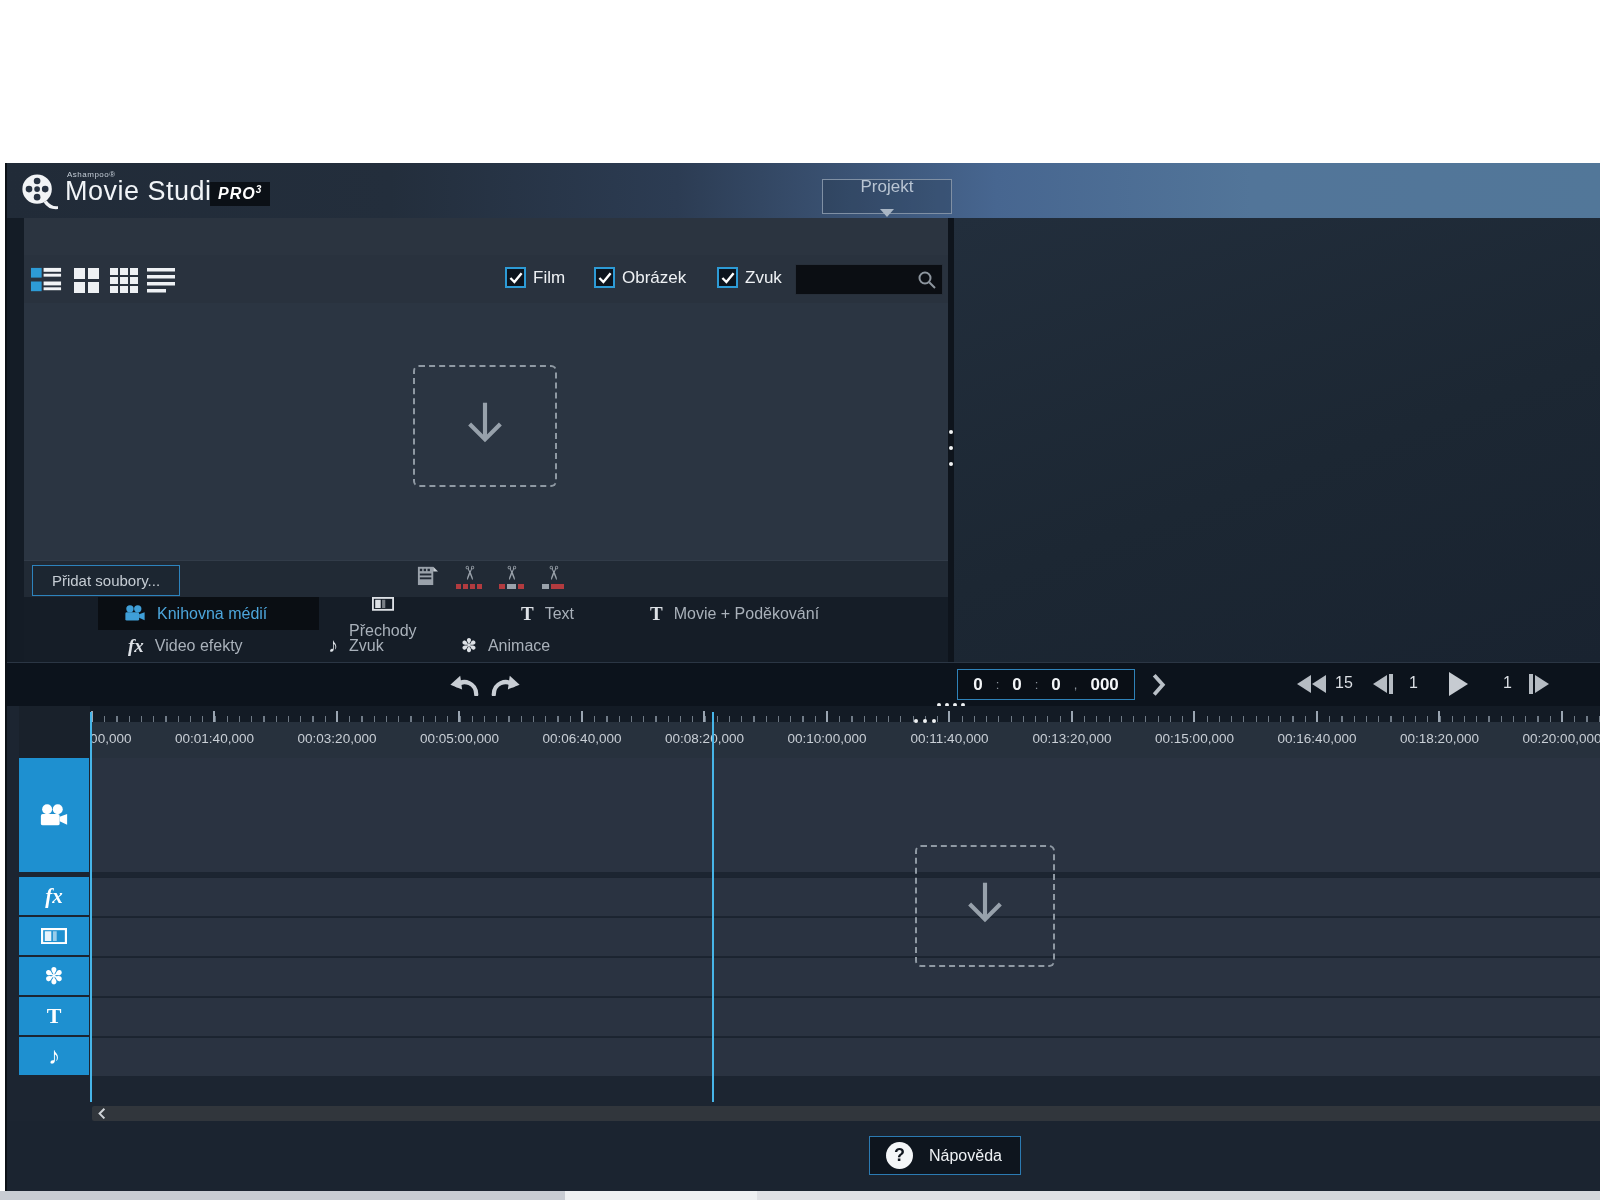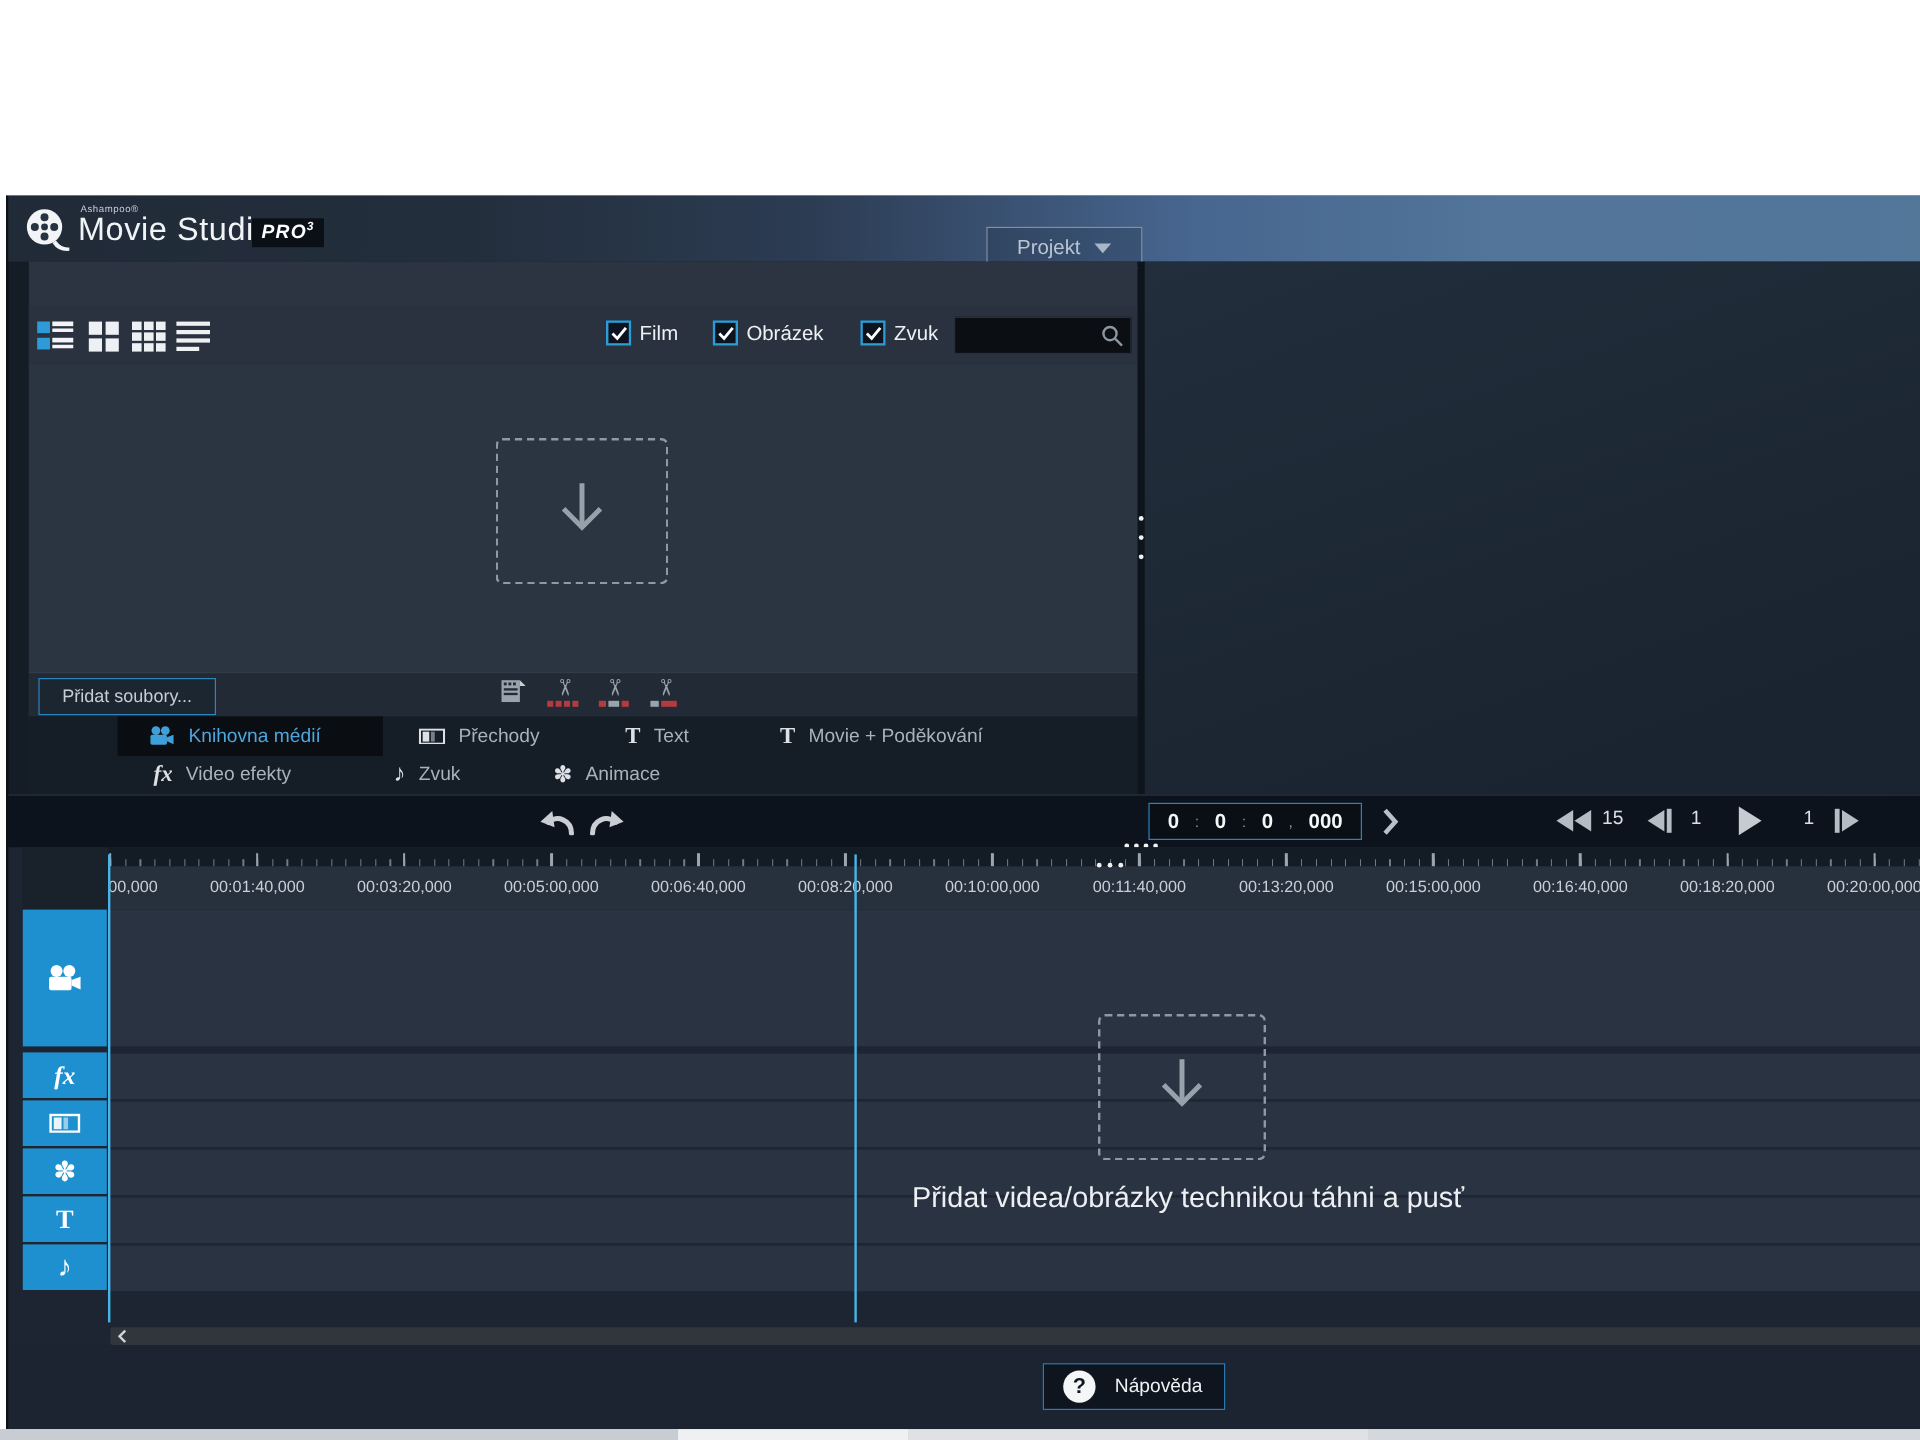--- a/index.html
+++ b/index.html
@@ -10,23 +10,23 @@
   #window{left:5px;top:163px;width:1595px;height:1028px;background:#141c26;border-left:2px solid #0c1117;}
   
   #titlebar{left:0;top:0;width:100%;height:55px;
     background:linear-gradient(90deg,#212b38 0%,#232e3c 24%,#2c3c53 42%,#476690 62%,#527599 78%,#527799 100%);}
   #logo-reel{left:13px;top:9px;width:38px;height:38px;}
   #brand-small{left:60px;top:7px;font-size:8px;color:#c4cdd7;letter-spacing:.5px;}
   #app-title{left:58px;top:13px;font-size:27px;font-weight:300;color:#f1f4f7;letter-spacing:.5px;}
   #pro-badge{left:203px;top:19px;background:#0b1016;color:#fff;font-style:italic;font-weight:bold;
     font-size:16px;padding:2px 8px 3px 8px;letter-spacing:1px;}
   #pro-badge sup{font-size:10px;}
-  #project-button{left:815px;top:26px;width:128px;height:33px;border:1px solid #8090a4;
+  #project-button{left:815px;top:16px;width:128px;height:33px;border:1px solid #8090a4;
     background:rgba(18,26,38,.18);color:#b9c5d3;font-size:17px;font-weight:300;
-    display:flex;align-items:center;justify-content:center;gap:12px;cursor:pointer;}
+    display:flex;align-items:center;justify-content:center;gap:12px;cursor:pointer;flex-direction:column;}
   .caret-down{width:0;height:0;border-left:7px solid transparent;border-right:7px solid transparent;
     border-top:8px solid #a9b6c5;}
   
   #library{left:17px;top:55px;width:924px;height:444px;background:#2b3440;}
   #panel-header{left:0;top:0;width:100%;height:37px;background:#0b111a;color:#f3f5f7;
     font-size:25px;font-weight:300;text-align:right;box-sizing:border-box;padding:3px 30px 0 0;}
   #filter-row{left:0;top:37px;width:100%;height:48px;background:#29323e;border-bottom:1px solid #1c242e;}
   .view-icon{top:10px;width:33px;height:29px;display:flex;align-items:center;justify-content:center;cursor:pointer;}
   .checkbox{top:12px;width:21px;height:21px;background:#0d141d;border:2px solid #2d9bd6;box-sizing:border-box;
     display:flex;align-items:center;justify-content:center;cursor:pointer;}
@@ -276,21 +276,21 @@
           <svg viewBox="0 0 24 18" width="22" fill="currentColor">
               <circle cx="6.5" cy="4.2" r="4"></circle>
               <circle cx="15" cy="4.2" r="4"></circle>
               <rect x="1.5" y="8" width="15" height="9" rx="1.5"></rect>
               <path d="M16.5 10.2 L22.5 8 V16.5 L16.5 13.8 Z"></path>
             </svg>
         </span>
         <span>Knihovna médií</span>
       </div>
 
-      <div class="tab abs" style="left:311px;top:0;">
+      <div class="tab abs" style="left:311px;top:0;flex-direction:column;">
         <span class="t-ic">
           <svg viewBox="0 0 24 15" width="22">
               <rect x="1" y="1" width="22" height="13" fill="none" stroke="currentColor" stroke-width="2"></rect>
               <rect x="3.5" y="3" width="6" height="9" fill="currentColor"></rect>
               <rect x="11" y="3" width="3.5" height="9" fill="currentColor" opacity=".5"></rect>
             </svg>
         </span>
         <span>Přechody</span>
       </div>
 
@@ -454,21 +454,20 @@
 
     <div class="playhead" style="left:83px;"></div>
     <div class="playhead" style="left:705px;"></div>
 
     <div id="tl-dashed" class="dashed-box abs">
       <svg viewBox="0 0 44 48" width="52">
         <line x1="22" y1="4" x2="22" y2="34" stroke="#97a1ab" stroke-width="3.5"></line>
         <polyline points="9,22 22,35 35,22" fill="none" stroke="#97a1ab" stroke-width="3.5"></polyline>
       </svg>
     </div>
-    <div id="tl-caption" class="abs">Přidat videa/obrázky technikou táhni a pusť</div>
 
     <div id="h-scrollbar" class="abs">
       <svg viewBox="0 0 10 14" width="8">
           <polyline points="8,1 2,7 8,13" fill="none" stroke="#cfd3d8" stroke-width="2.5"></polyline>
         </svg>
     </div>
   </div>
 
   <div id="footer" class="abs">
     <div id="help-button" class="abs">

